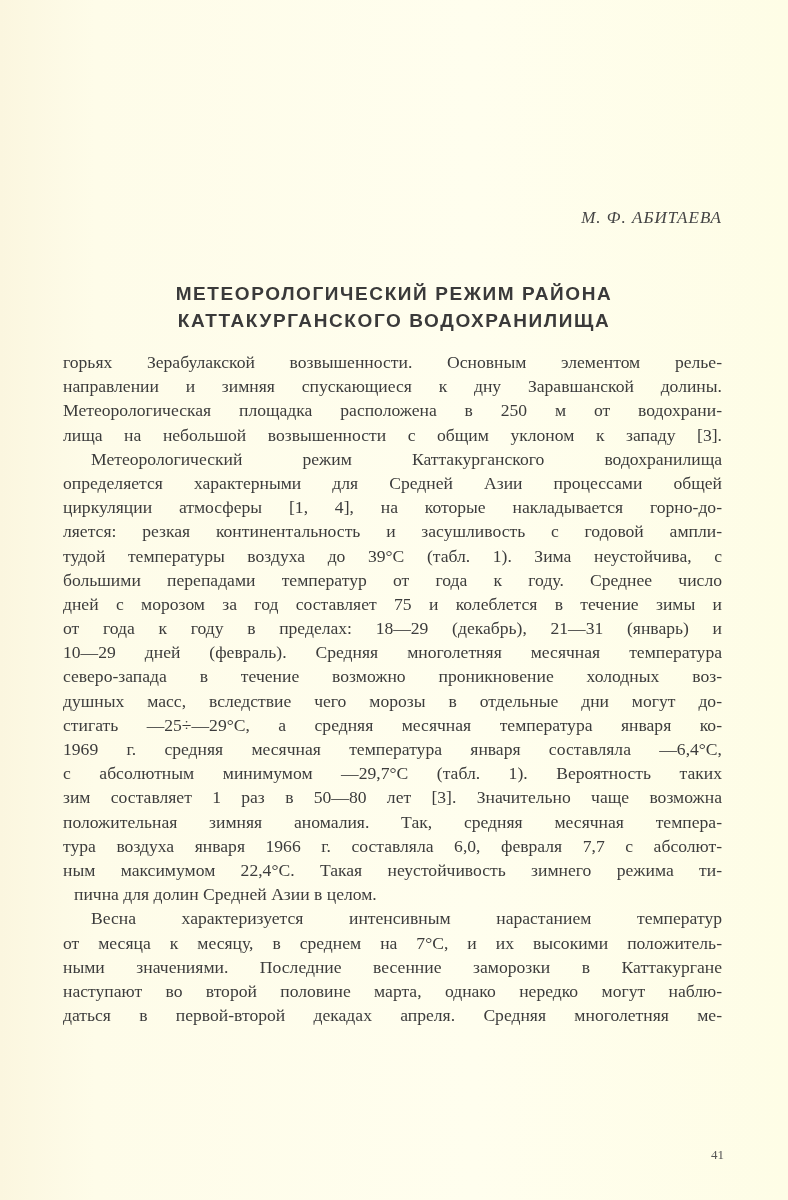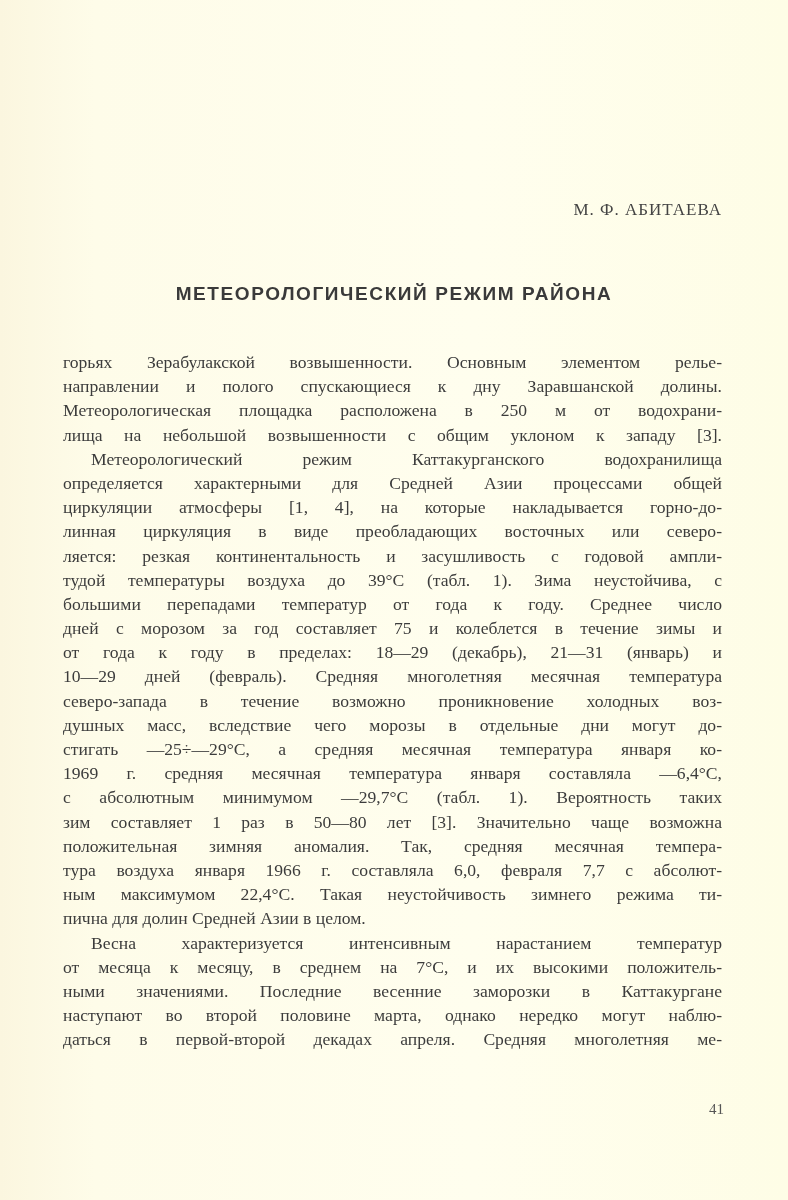--- a/index.html
+++ b/index.html
@@ -16,22 +16,23 @@
     font-family: "Liberation Serif", "DejaVu Serif", serif;
   }
   .page {
     position: absolute;
     left: 0; top: 0;
     width: 788px; height: 1200px;
     background: linear-gradient(90deg, #fbf6df 0%, #fefce9 12%, #fffeee 60%, #fefde6 100%);
   }
   .author {
     position: absolute;
-    top: 200px;
+    top: 208px;
     right: 66px;
+    font-style: italic;
     font-size: 17px;
     letter-spacing: 1px;
     color: #444;
   }
   .title {
     position: absolute;
     top: 280px;
     left: 0;
     width: 788px;
     text-align: center;
@@ -54,51 +55,51 @@
   }
   .line {
     display: block;
     white-space: nowrap;
     text-align: justify;
     text-align-last: justify;
     height: 24.2px;
     overflow: visible;
   }
   .line.indent { padding-left: 28px; }
-  .line.last { text-align-last: left; }
+  .line.last { text-align-last: left; margin-left: 11px; }
   .page-number {
     position: absolute;
-    top: 1101px;
+    top: 1147px;
     right: 64px;
-    font-size: 15px;
+    font-size: 13px;
     color: #555;
   }
 </style>
 </head>
 <body>
 
 <div class="page">
   <div class="author">М. Ф. АБИТАЕВА</div>
 
   <div class="title">
     <div>МЕТЕОРОЛОГИЧЕСКИЙ РЕЖИМ РАЙОНА</div>
+    <div>КАТТАКУРГАНСКОГО ВОДОХРАНИЛИЩА</div>
   </div>
 
   <div class="body-text">
     <div>
       <span class="line">горьях Зерабулакской возвышенности. Основным элементом релье-</span>
-      <span class="line">направлении и полого спускающиеся к дну Заравшанской долины.</span>
+      <span class="line">направлении и зимняя спускающиеся к дну Заравшанской долины.</span>
       <span class="line">Метеорологическая площадка расположена в 250 м от водохрани-</span>
       <span class="line">лища на небольшой возвышенности с общим уклоном к западу [3].</span>
     </div>
     <div>
       <span class="line indent">Метеорологический режим Каттакурганского водохранилища</span>
       <span class="line">определяется характерными для Средней Азии процессами общей</span>
       <span class="line">циркуляции атмосферы [1, 4], на которые накладывается горно-до-</span>
-      <span class="line">линная циркуляция в виде преобладающих восточных или северо-</span>
       <span class="line">ляется: резкая континентальность и засушливость с годовой ампли-</span>
       <span class="line">тудой температуры воздуха до 39°С (табл. 1). Зима неустойчива, с</span>
       <span class="line">большими перепадами температур от года к году. Среднее число</span>
       <span class="line">дней с морозом за год составляет 75 и колеблется в течение зимы и</span>
       <span class="line">от года к году в пределах: 18—29 (декабрь), 21—31 (январь) и</span>
       <span class="line">10—29 дней (февраль). Средняя многолетняя месячная температура</span>
       <span class="line">северо-запада в течение возможно проникновение холодных воз-</span>
       <span class="line">душных масс, вследствие чего морозы в отдельные дни могут до-</span>
       <span class="line">стигать —25÷—29°С, а средняя месячная температура января ко-</span>
       <span class="line">1969 г. средняя месячная температура января составляла —6,4°С,</span>

